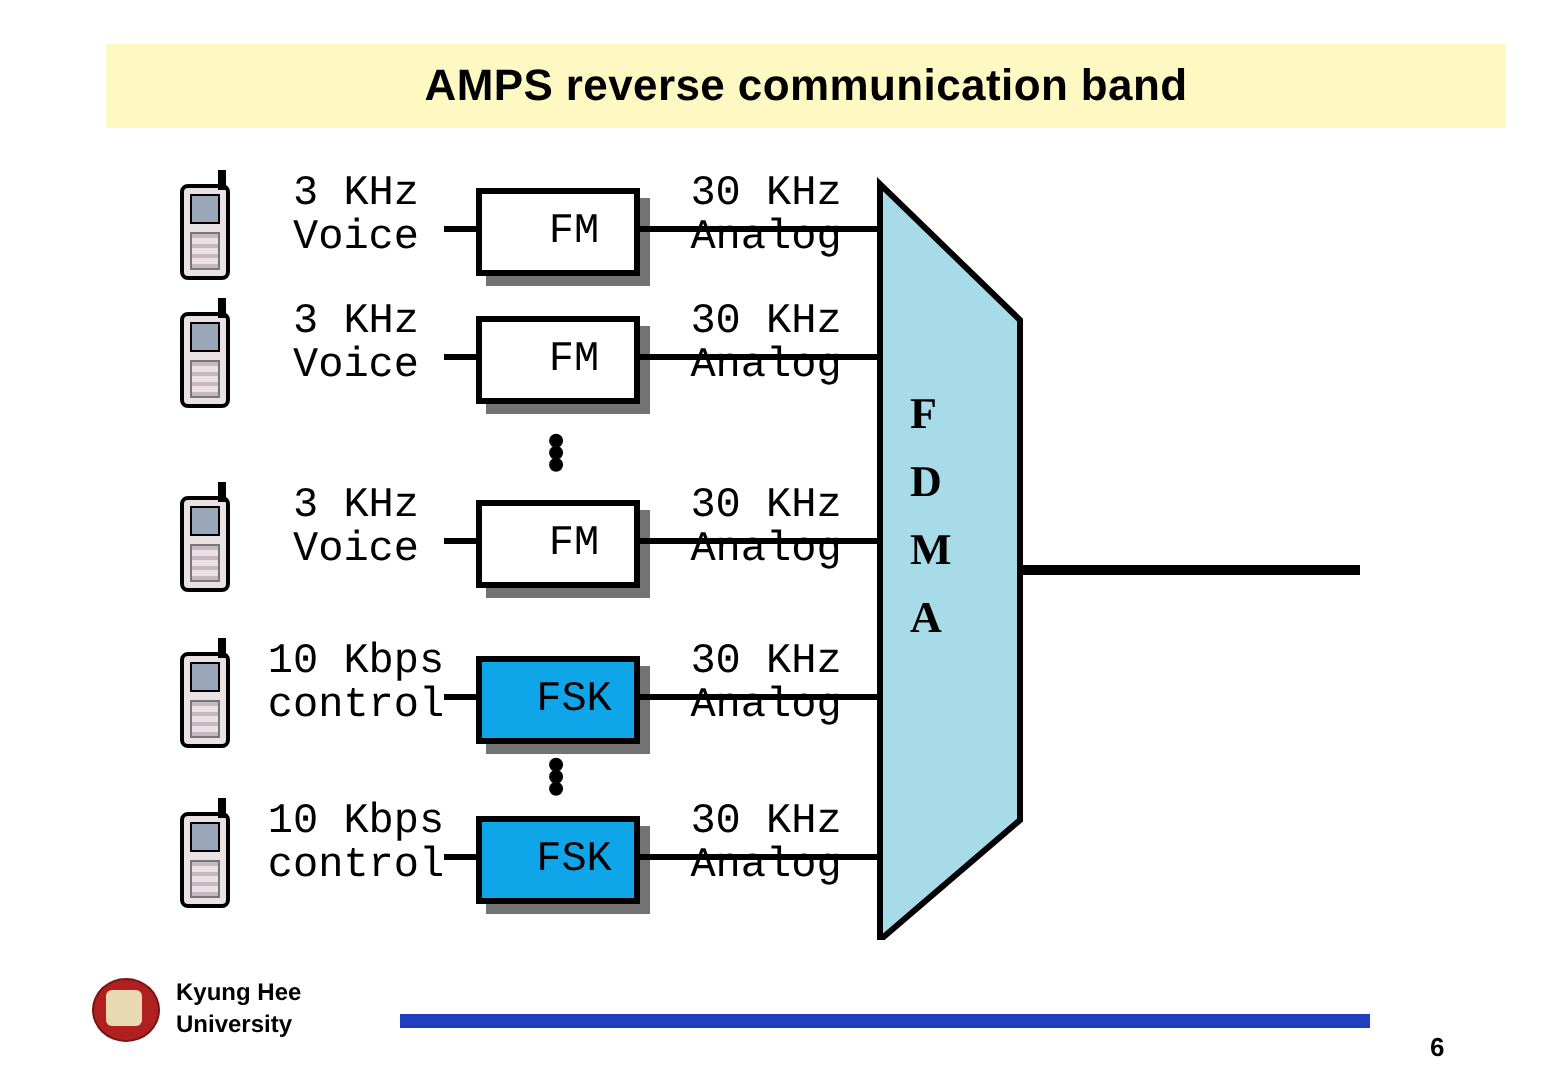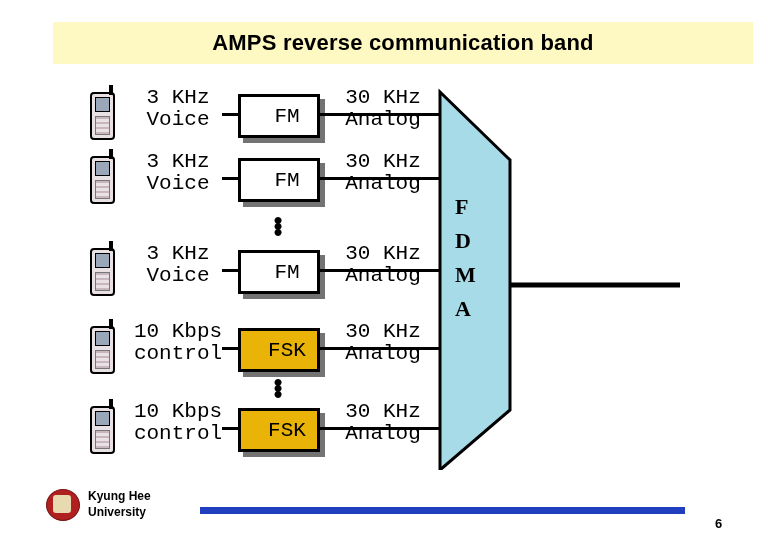--- a/index.html
+++ b/index.html
@@ -44,21 +44,21 @@
   .lbl.bw{left:318px;top:1px;width:130px;}
   .lbl.red{color:#000000;}
   .mod{
     position:absolute;left:238px;top:8px;width:82px;height:44px;
     border:3px solid #000;box-sizing:border-box;
     display:flex;align-items:center;justify-content:center;
     font-size:21px;color:#000;background:#ffffff;
     box-shadow:5px 5px 0 rgba(0,0,0,0.55);
     padding-left:16px;
   }
-  .mod.pink{background:#eab308;}
+  .mod.pink{background:#0ea5e9;}
   .hline{position:absolute;height:3px;background:#000;}
   .dots{
     position:absolute;font-size:26px;letter-spacing:2px;line-height:6px;
     color:#000;font-weight:bold;text-align:center;width:30px;
   }
   .dots b{display:block;}
   .fdma-label{
     position:absolute;left:455px;top:120px;width:60px;
     font-size:22px;font-weight:bold;color:#000;line-height:1.55;text-align:left;
   }

